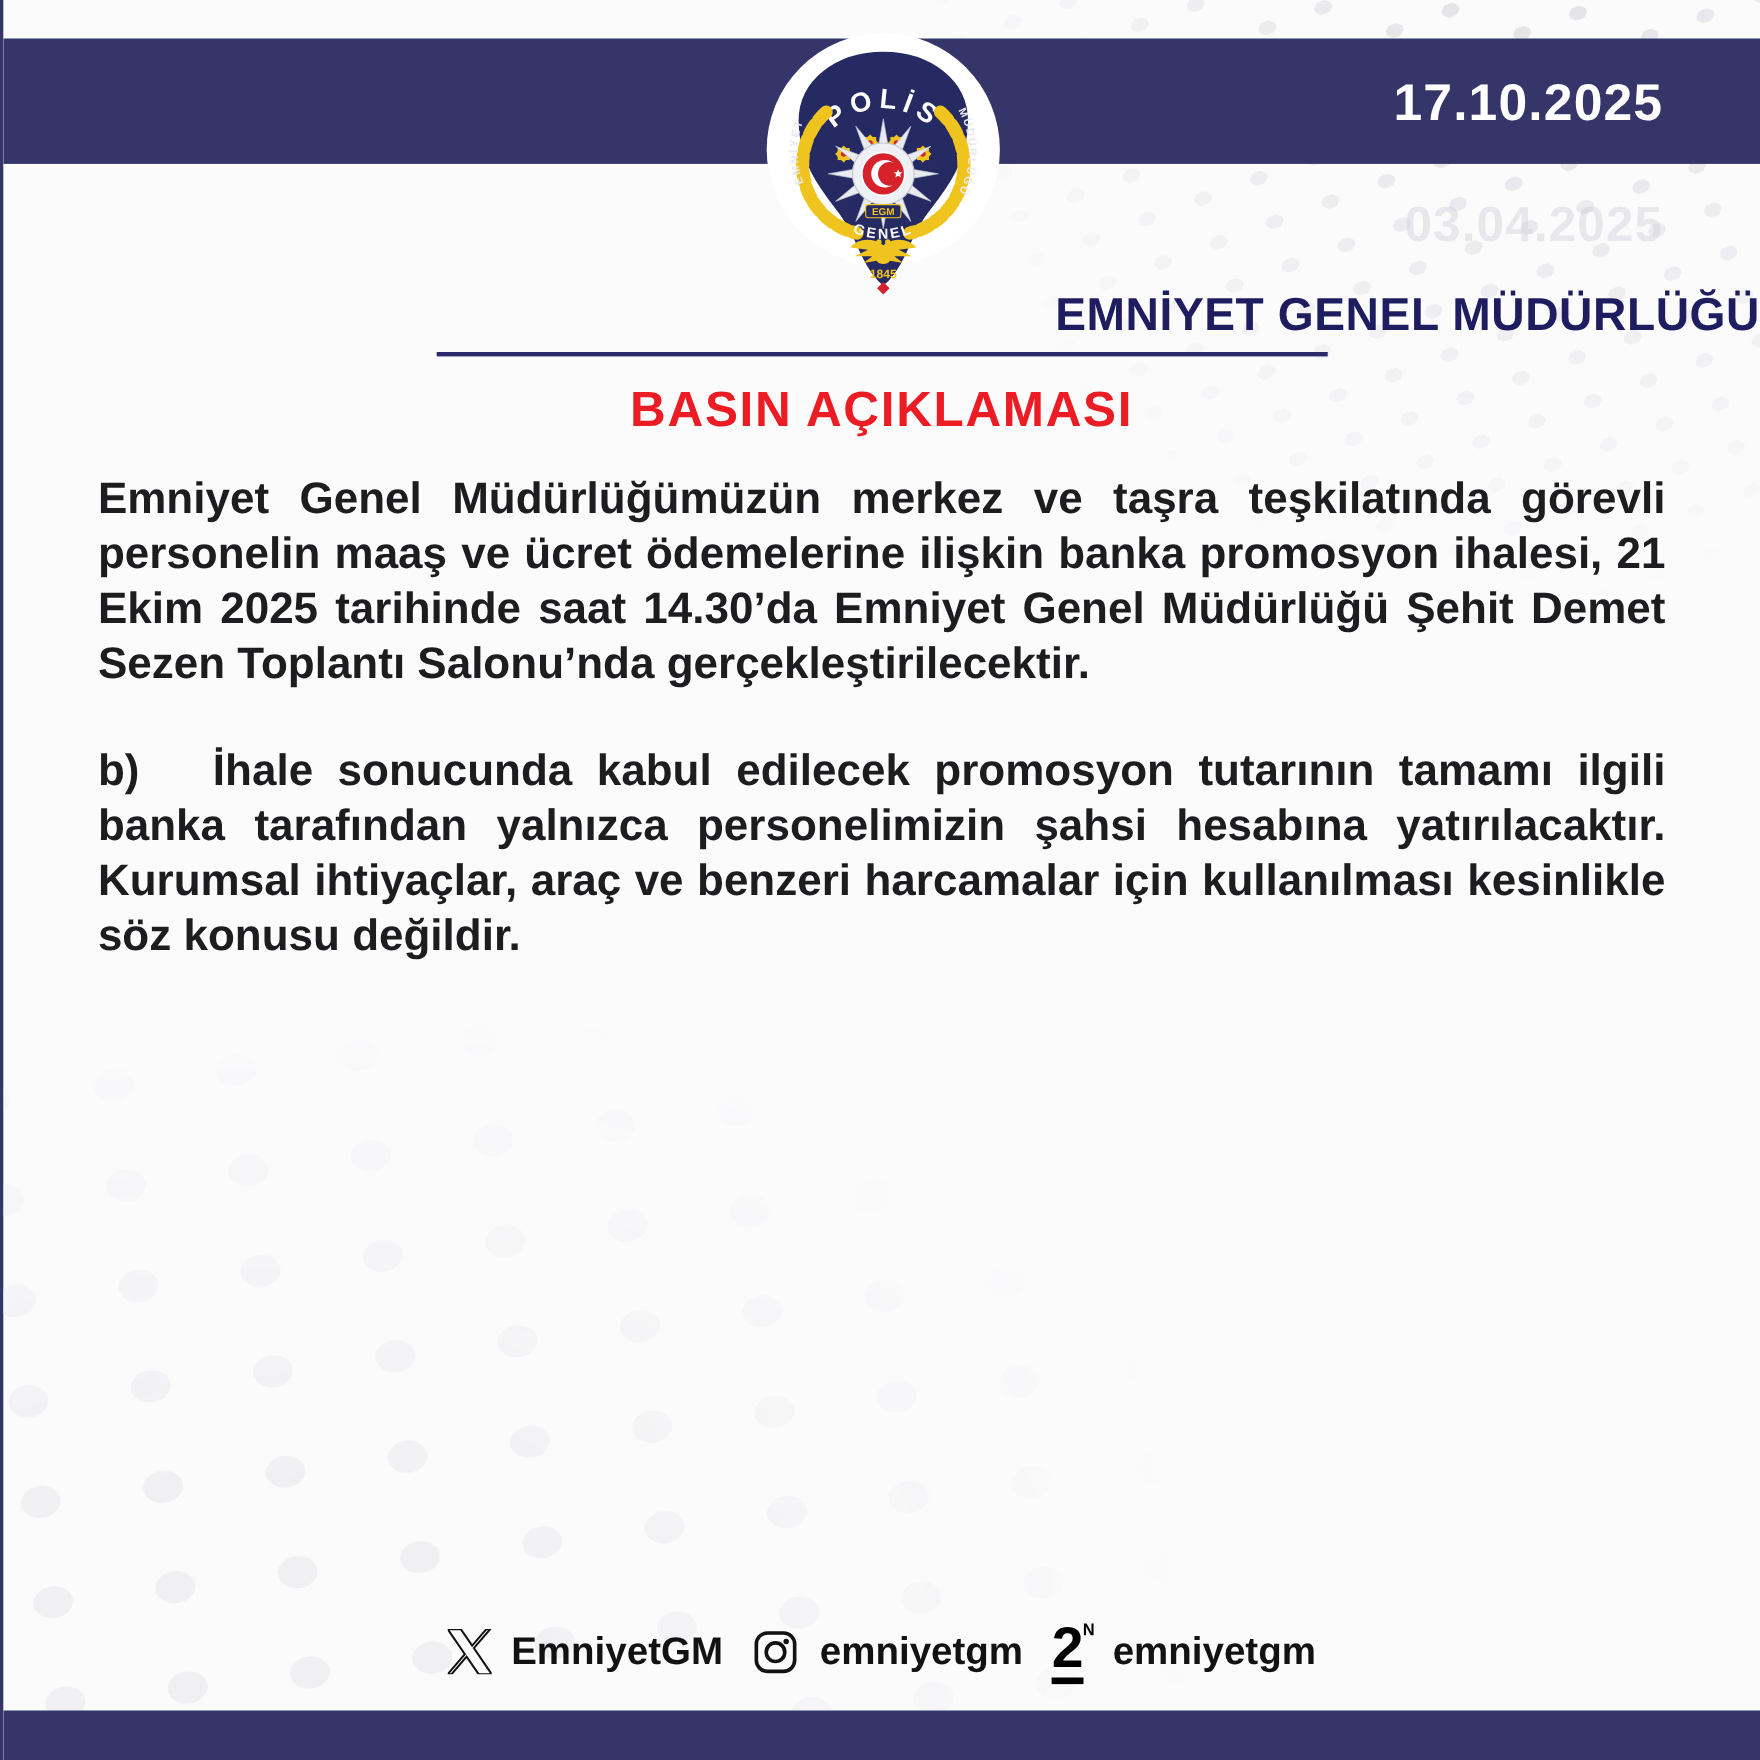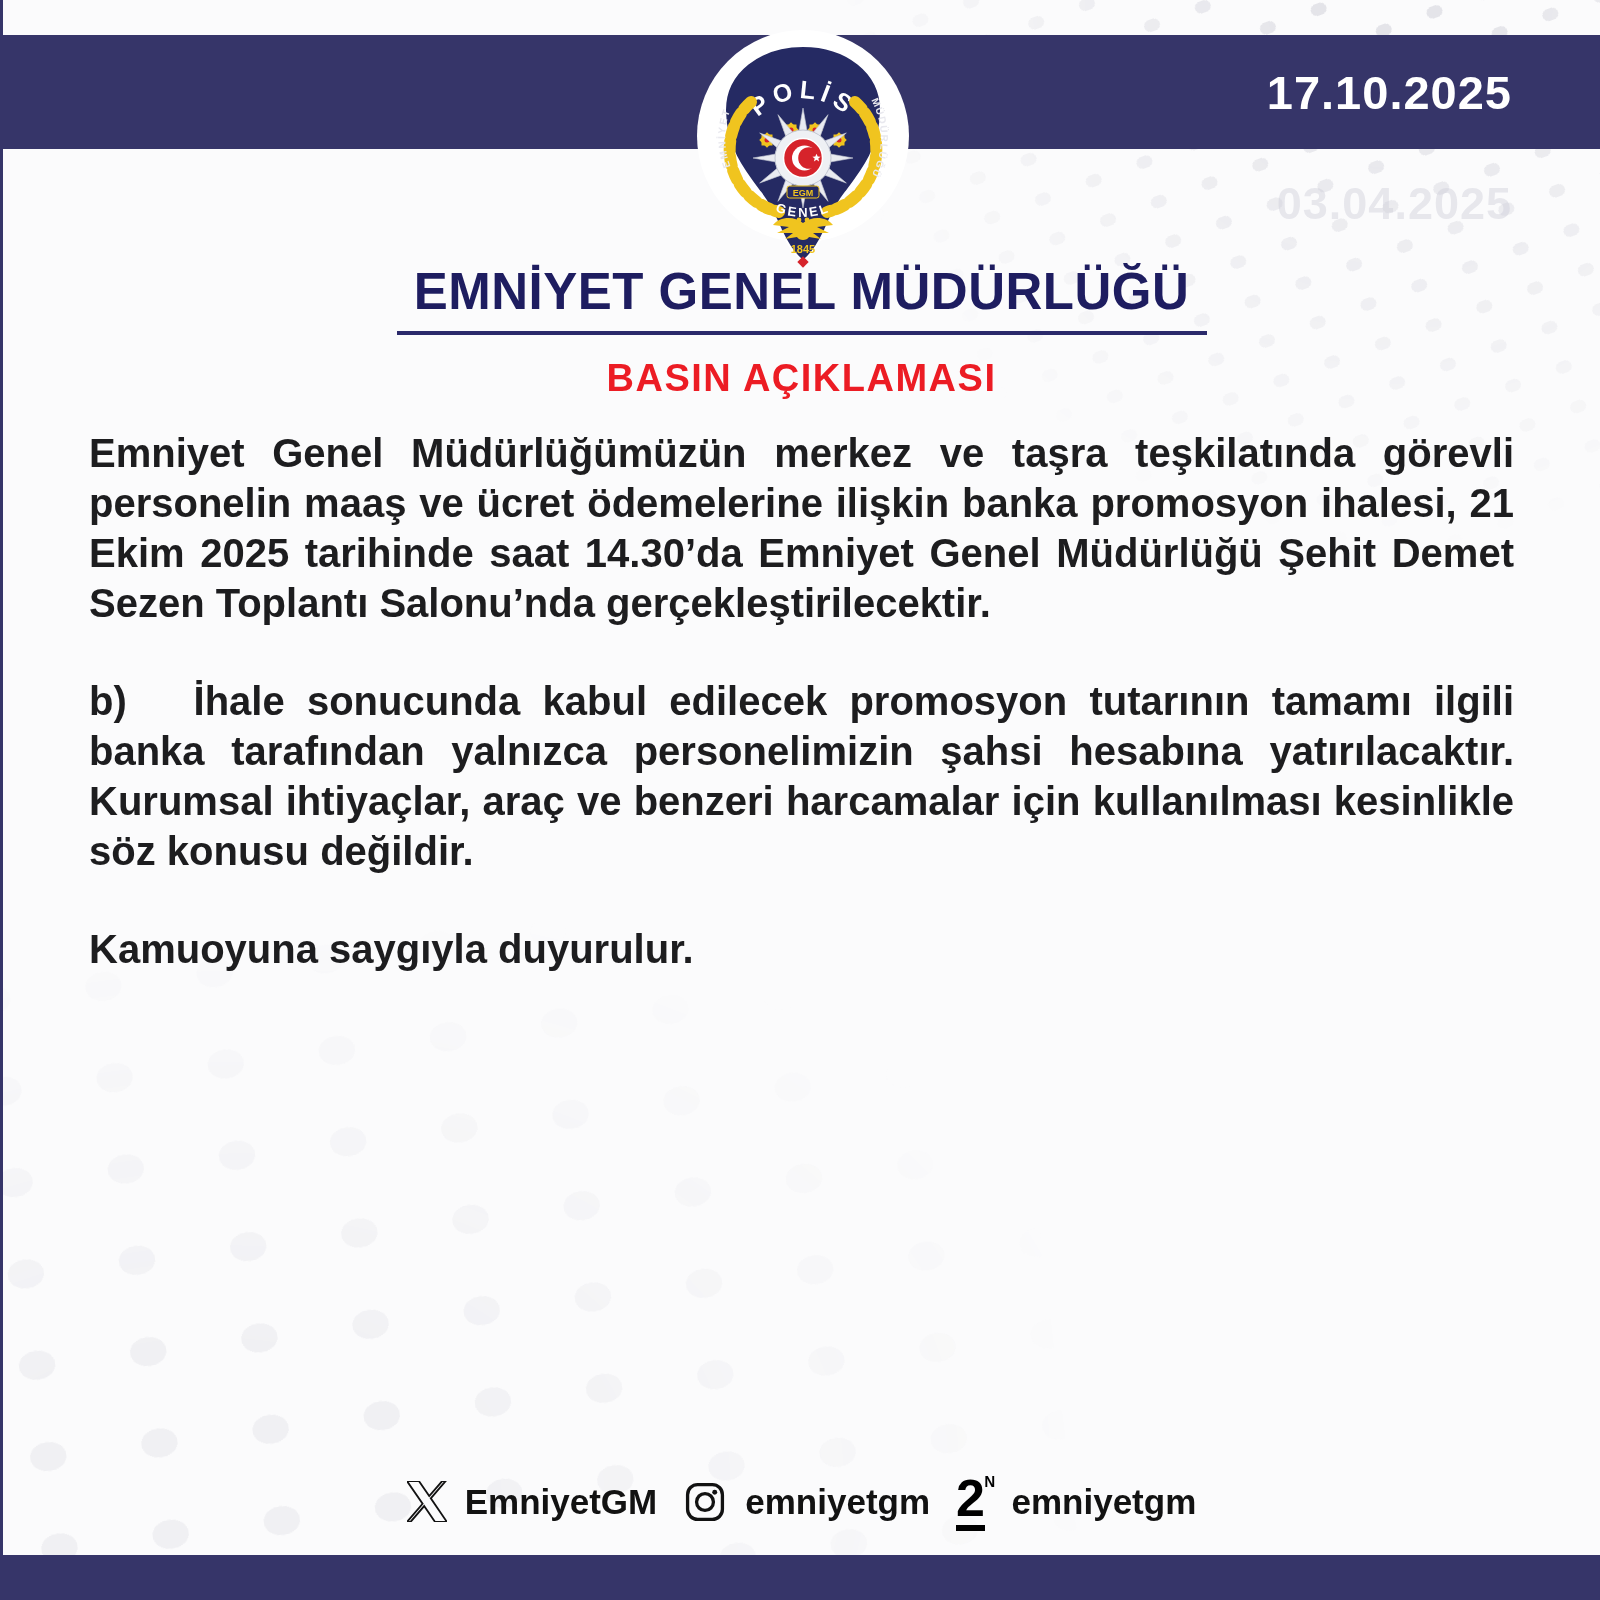--- a/index.html
+++ b/index.html
@@ -30,23 +30,23 @@
     color:#cfcfda; opacity:.45;
   }
   .top-band {
     position:absolute; left:0; right:0; top:35px; height:114px; background:#363569;
     z-index:2; display:flex; align-items:center; justify-content:flex-end; padding-right:88px;
     box-sizing:border-box;
   }
   .date { color:#ffffff; font-size:47px; font-weight:bold; letter-spacing:1px; }
   .logo-wrap { position:absolute; left:688px; top:22px; width:224px; height:248px; z-index:3; }
   .title-block { position:absolute; top:262px; left:0; right:0; text-align:center; z-index:1; }
-  .org-title { font-size:51px; font-weight:bold; color:#1e1d60; letter-spacing:0.5px; }
+  .org-title { font-size:42px; font-weight:bold; color:#1e1d60; letter-spacing:0.5px;text-align:right; }
   .title-underline { width:810px; height:4px; background:#2b2a6b; margin:10px auto 0; }
-  .subtitle { margin-top:22px; font-size:38px; font-weight:bold; color:#ec1c24; letter-spacing:1.5px; }
+  .subtitle { margin-top:22px; font-size:45px; font-weight:bold; color:#ec1c24; letter-spacing:1.5px; }
   .body-block {
     position:absolute; top:428px; left:86px; right:86px; z-index:1;
     color:#1d1d1f; font-size:40px; line-height:50px; font-weight:bold; text-align:justify;
   }
   .body-block p { margin:0 0 48px 0; }
   .footer {
     position:absolute; left:0; right:0; top:1472px; z-index:1;
     display:flex; justify-content:center; align-items:center; gap:26px;
   }
   .social { display:flex; align-items:center; gap:18px; }
@@ -149,21 +149,20 @@
 
   <div class="title-block">
     <div class="org-title">EMNİYET GENEL MÜDÜRLÜĞÜ</div>
     <div class="title-underline"></div>
     <div class="subtitle">BASIN AÇIKLAMASI</div>
   </div>
 
   <div class="body-block">
     <p>Emniyet Genel Müdürlüğümüzün merkez ve taşra teşkilatında görevli personelin maaş ve ücret ödemelerine ilişkin banka promosyon ihalesi, 21 Ekim 2025 tarihinde saat 14.30’da Emniyet Genel Müdürlüğü Şehit Demet Sezen Toplantı Salonu’nda gerçekleştirilecektir.</p>
     <p>b)&nbsp;&nbsp;&nbsp;İhale sonucunda kabul edilecek promosyon tutarının tamamı ilgili banka tarafından yalnızca personelimizin şahsi hesabına yatırılacaktır. Kurumsal ihtiyaçlar, araç ve benzeri harcamalar için kullanılması kesinlikle söz konusu değildir.</p>
-    <p>Kamuoyuna saygıyla duyurulur.</p>
   </div>
 
   <div class="footer">
     <div class="social">
       <svg viewBox="0 0 1200 1227" width="40" height="41">
         <path d="M714 519 L1160 0 H1055 L667 450 L357 0 H0 L468 681 L0 1227 H106 L515 750 L842 1227 H1199 Z" fill="none" stroke="#121212" stroke-width="55"></path>
       </svg>
       <span class="handle">EmniyetGM</span>
     </div>
     <div class="social">

